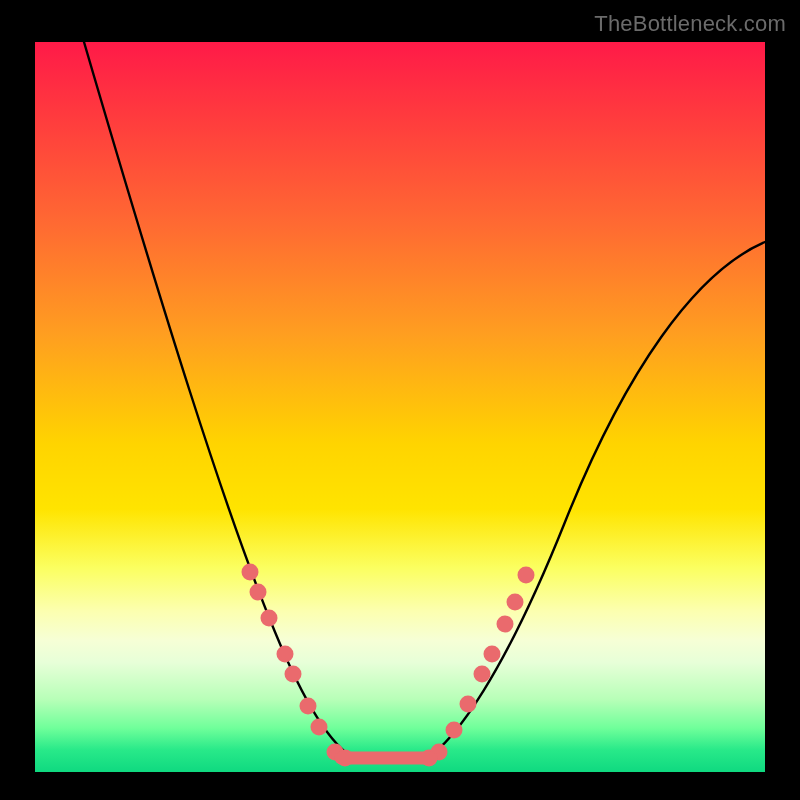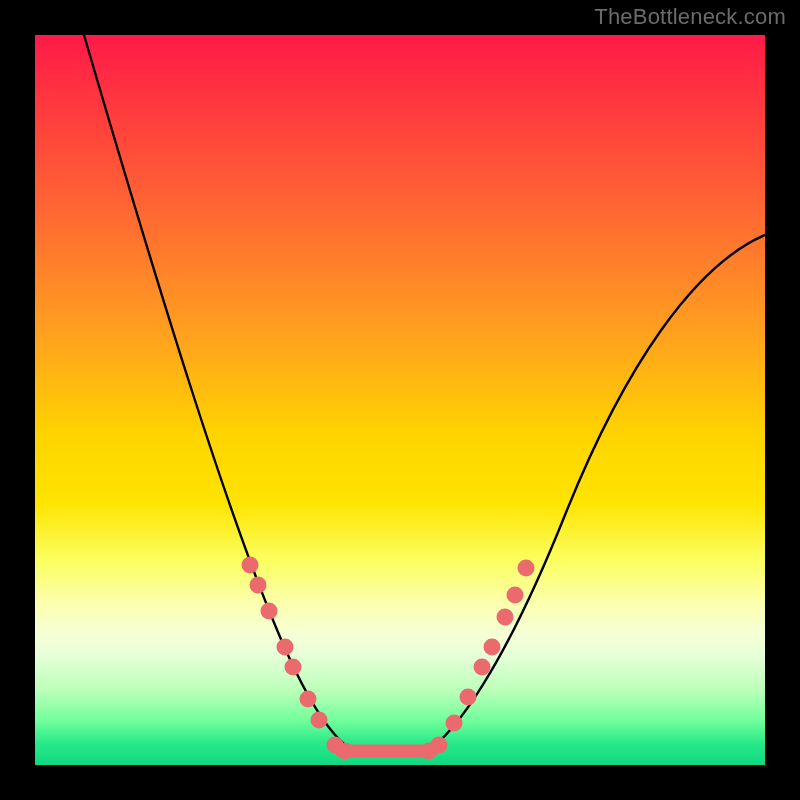--- a/index.html
+++ b/index.html
@@ -7,21 +7,21 @@
     padding: 0;
     width: 800px;
     height: 800px;
     background: #000;
     font-family: Arial, Helvetica, sans-serif;
     overflow: hidden;
   }
   .frame {
     position: absolute;
     left: 0;
-    top: 0;
+    top: 7px;
     width: 800px;
     height: 564px;
     background: #000;
   }
   .watermark {
     position: absolute;
     top: 4px;
     right: 14px;
     color: #6b6b6b;
     font-size: 22px;

